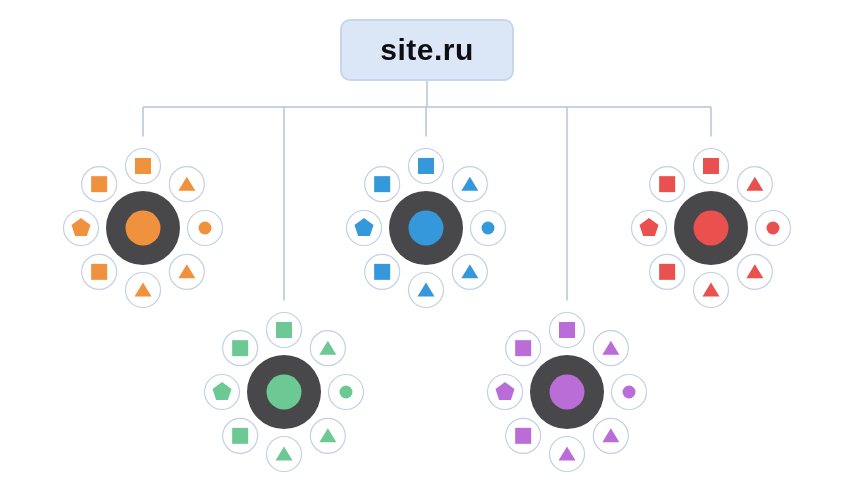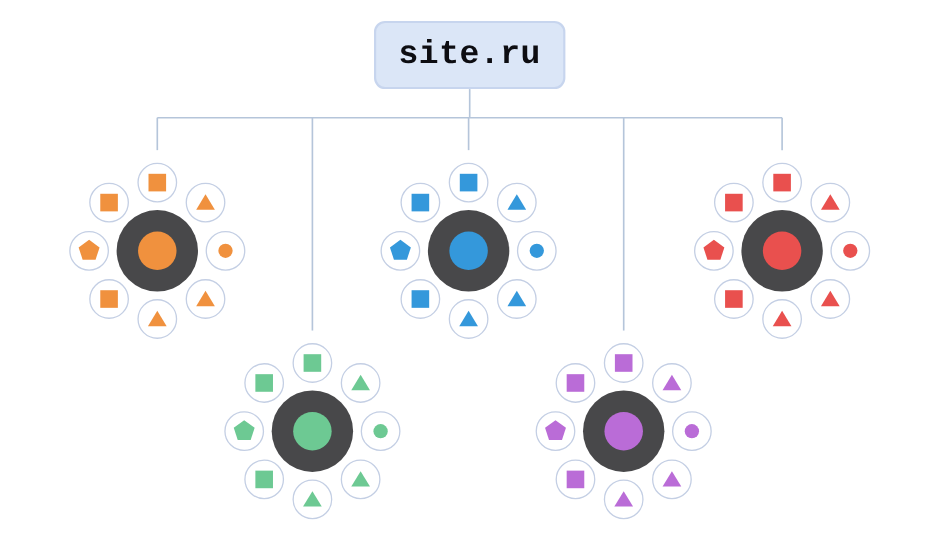--- a/index.html
+++ b/index.html
@@ -2,21 +2,21 @@
 <html><head>
 <meta charset="utf-8">
 <style>
   html, body { margin: 0; padding: 0; background: #ffffff; }
   .canvas {
     position: relative;
     width: 852px;
     height: 497px;
     background: #ffffff;
     overflow: hidden;
-    font-family: Liberation Mono, monospace;
+    font-family: Liberation Sans, sans-serif;
   }
   #connectors {
     position: absolute;
     left: 0; top: 0;
     width: 852px; height: 497px;
     pointer-events: none;
   }
   .root-box {
     position: absolute;
     display: flex;

